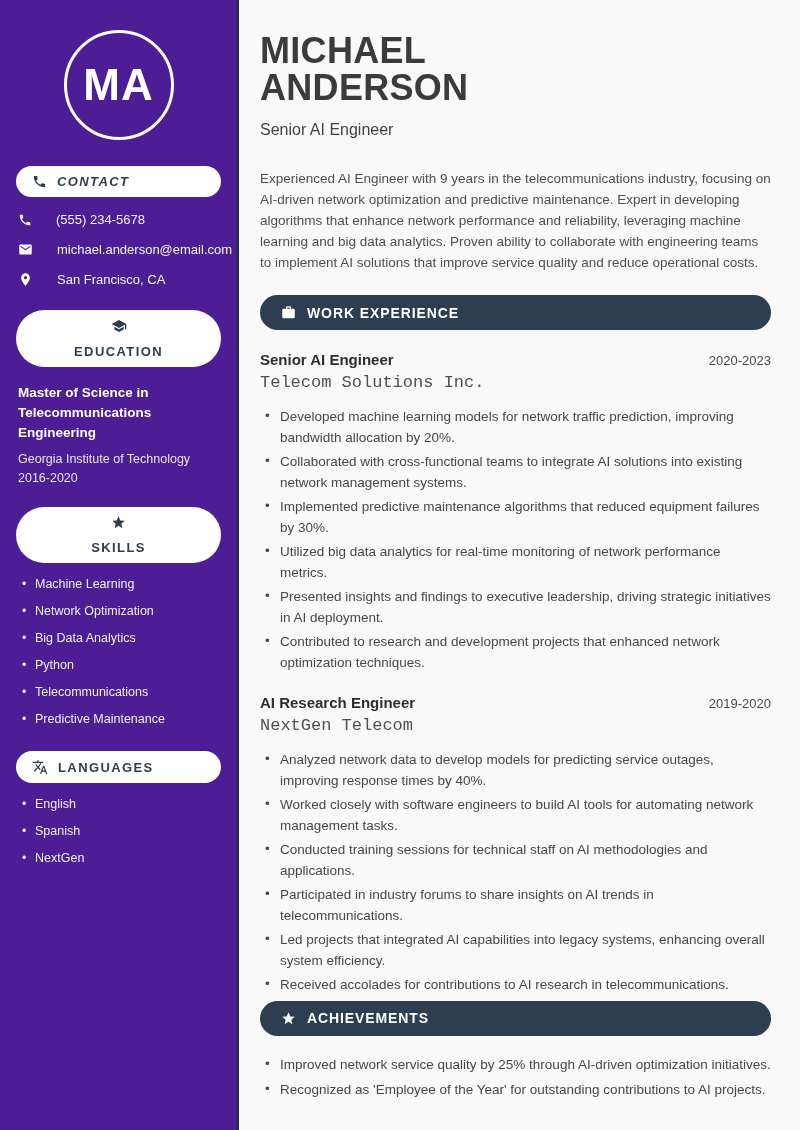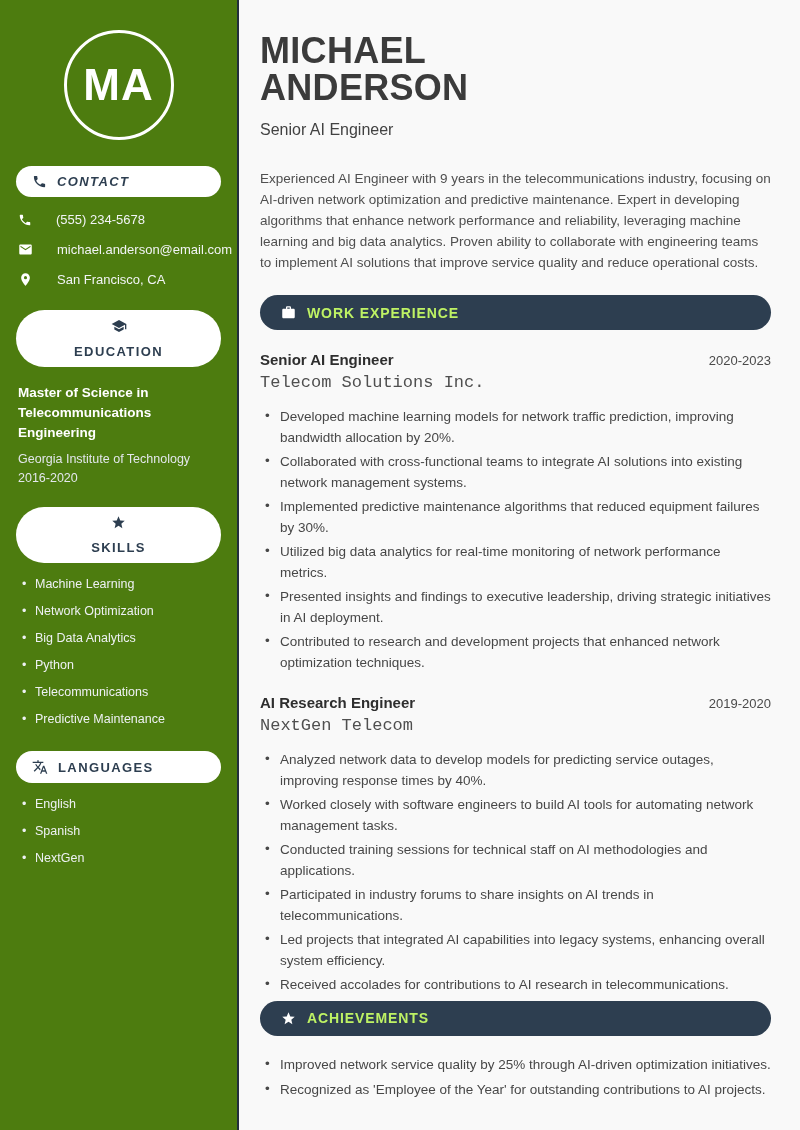--- a/index.html
+++ b/index.html
@@ -8,21 +8,21 @@
     width: 800px; height: 1130px;
     font-family: "Liberation Sans", sans-serif;
     background: #f9f9f9;
     overflow: hidden;
   }
   .page { display: flex; width: 800px; height: 1130px; }
 
   
   .sidebar {
     width: 239px; flex: 0 0 239px;
-    background: #4d7c0f;
+    background: #4c1d95;
     border-right: 2px solid #222f3d;
     color: #fff;
   }
   .avatar {
     width: 110px; height: 110px;
     border: 3px solid #fff; border-radius: 50%;
     margin: 30px auto 0;
     display: flex; align-items: center; justify-content: center;
   }
   .avatar-initials {
@@ -61,21 +61,21 @@
   .main { flex: 1; padding: 24px 29px 0 21px; }
   .name {
     margin: 8px 0 0;
     font-size: 36px; line-height: 37px; font-weight: bold;
     color: #3b3b3b; letter-spacing: 0.3px;
   }
   .name span { display: block; }
   .subtitle { font-size: 16px; color: #424242; margin-top: 15px; }
   .summary { font-size: 13.5px; line-height: 21px; color: #4f4f4f; margin-top: 29px; }
   .banner {
-    background: #2d3e50; color: #bef264;
+    background: #2d3e50; color: #ffffff;
     border-radius: 999px;
     height: 35px; padding: 0 21px;
     display: flex; align-items: center; gap: 11px;
     font-weight: bold; font-size: 14px; letter-spacing: 0.9px;
     margin-top: 22px;
   }
   .banner-achievements { margin-top: 5px; }
   .job-header { display: flex; justify-content: space-between; align-items: baseline; margin-top: 21px; }
   .job-title { font-size: 15px; font-weight: bold; color: #2e2e2e; }
   .job-dates { font-size: 13px; color: #4a4a4a; }

